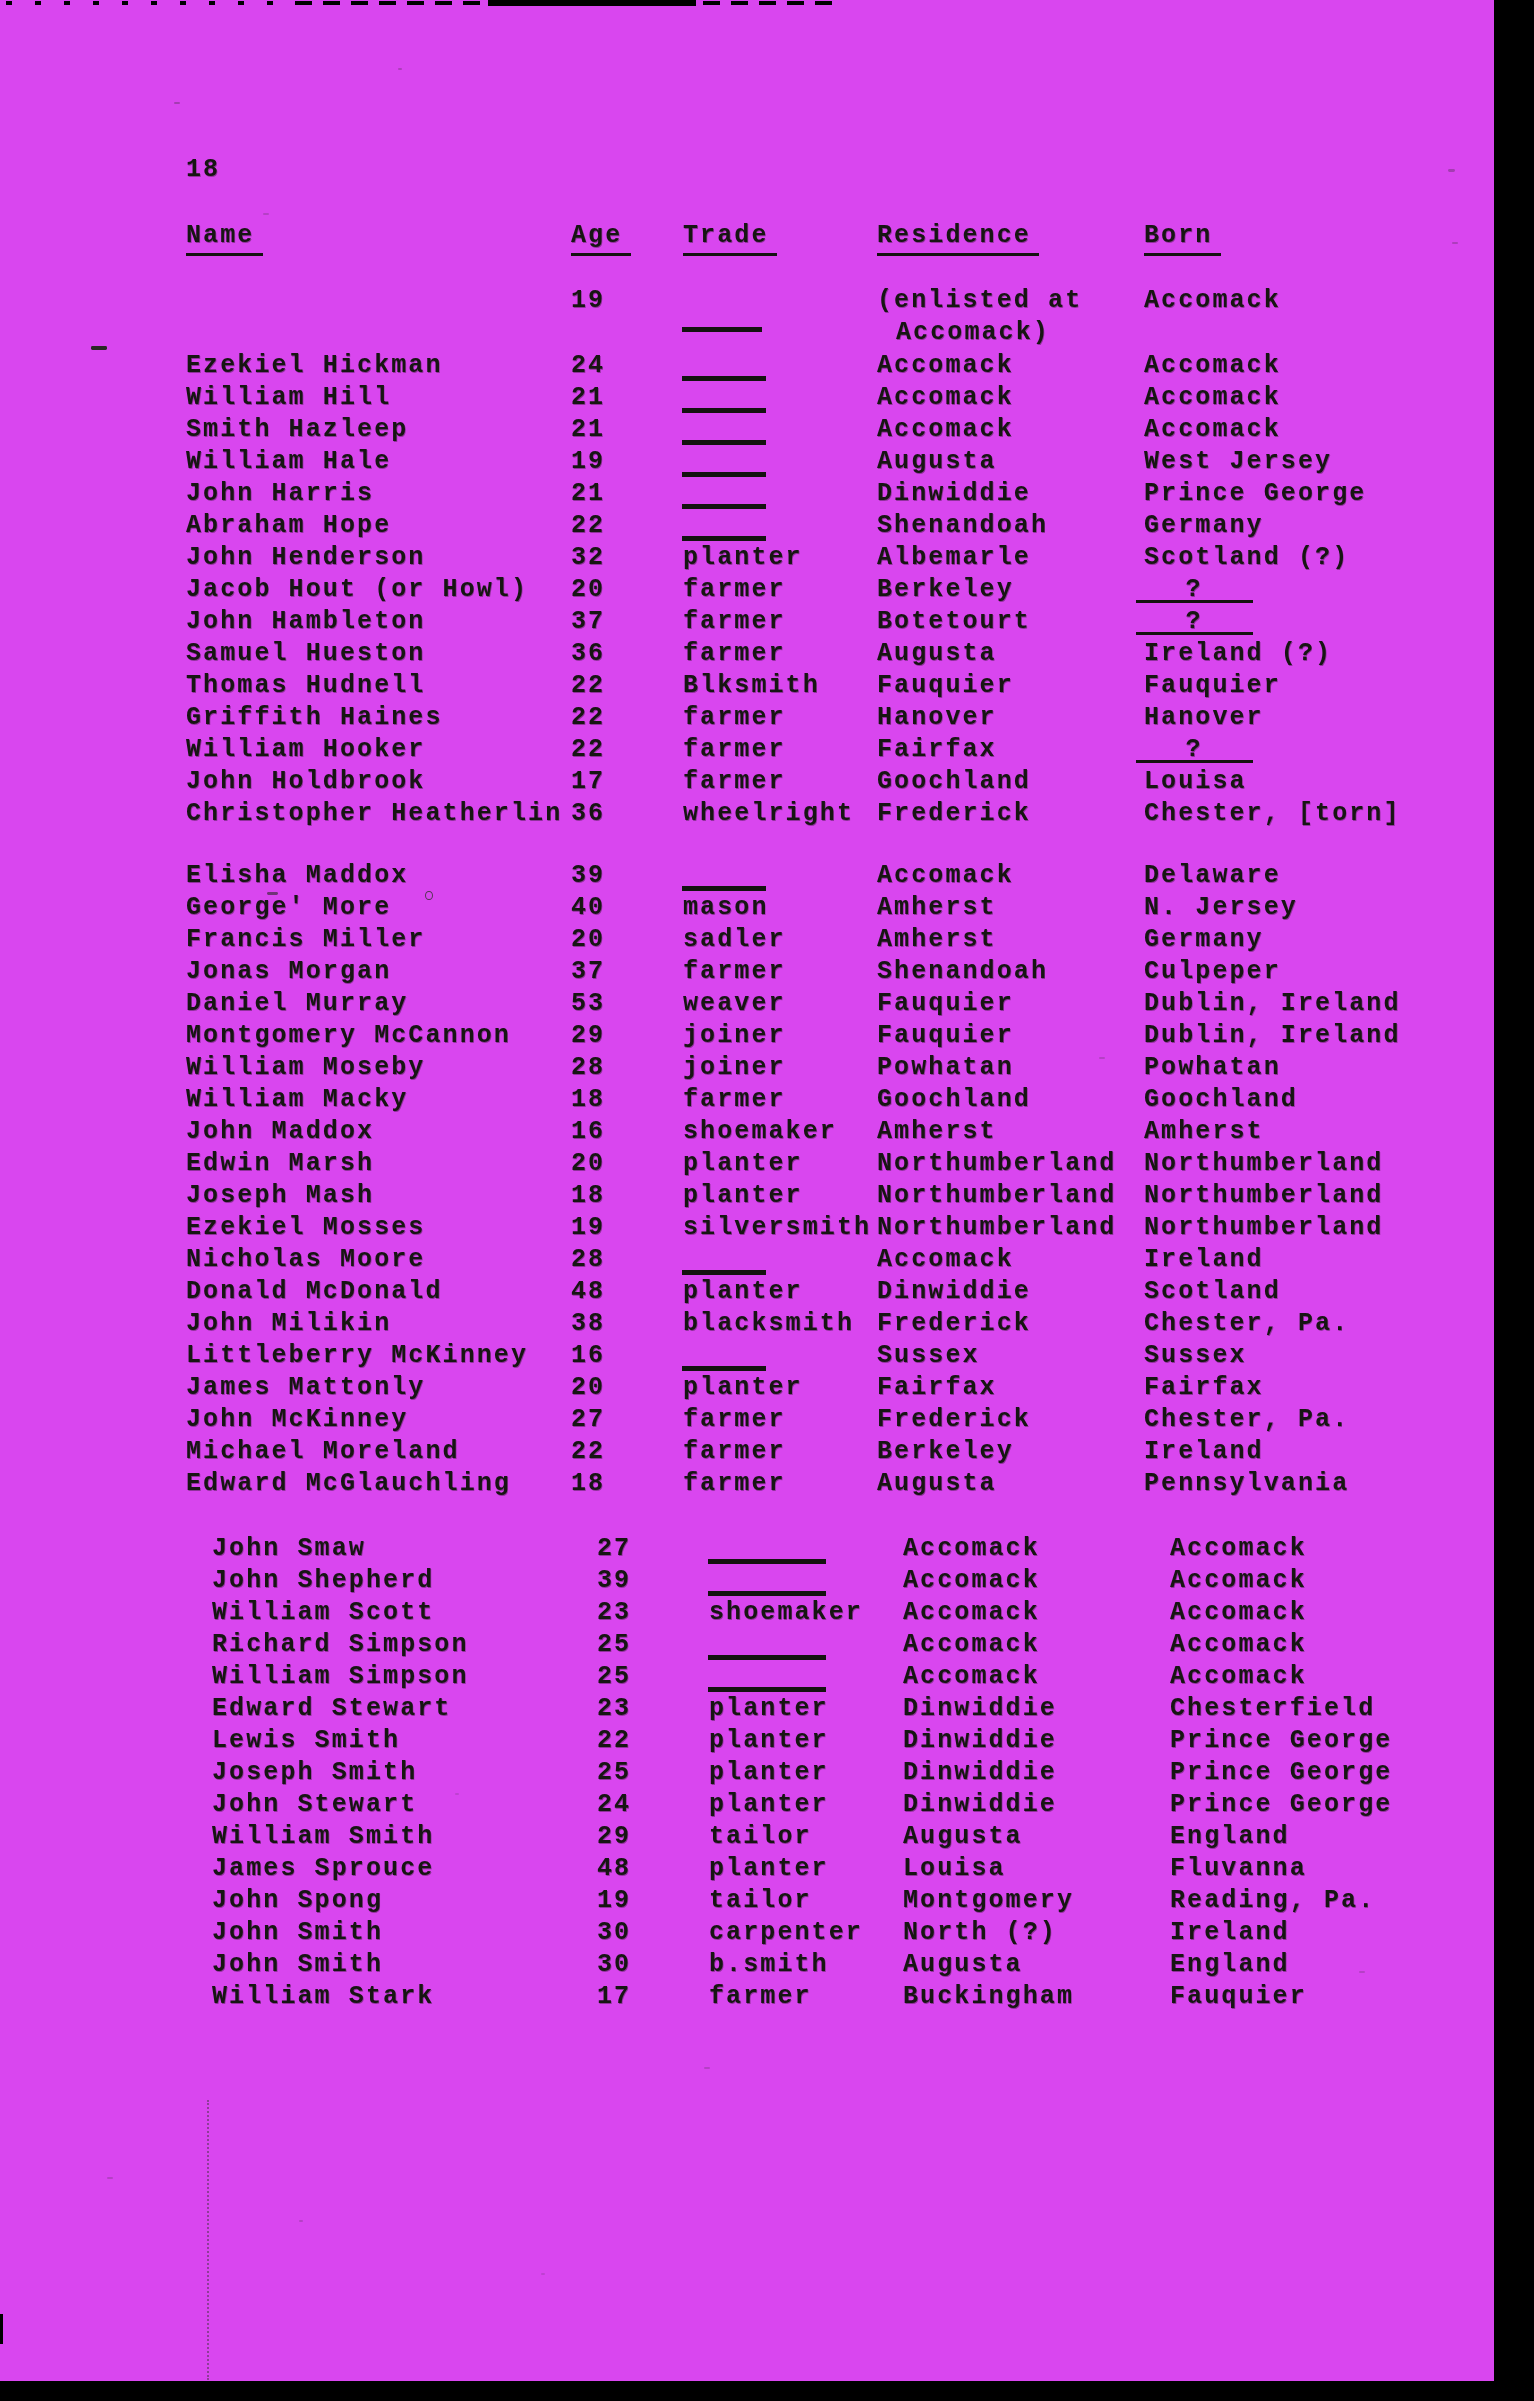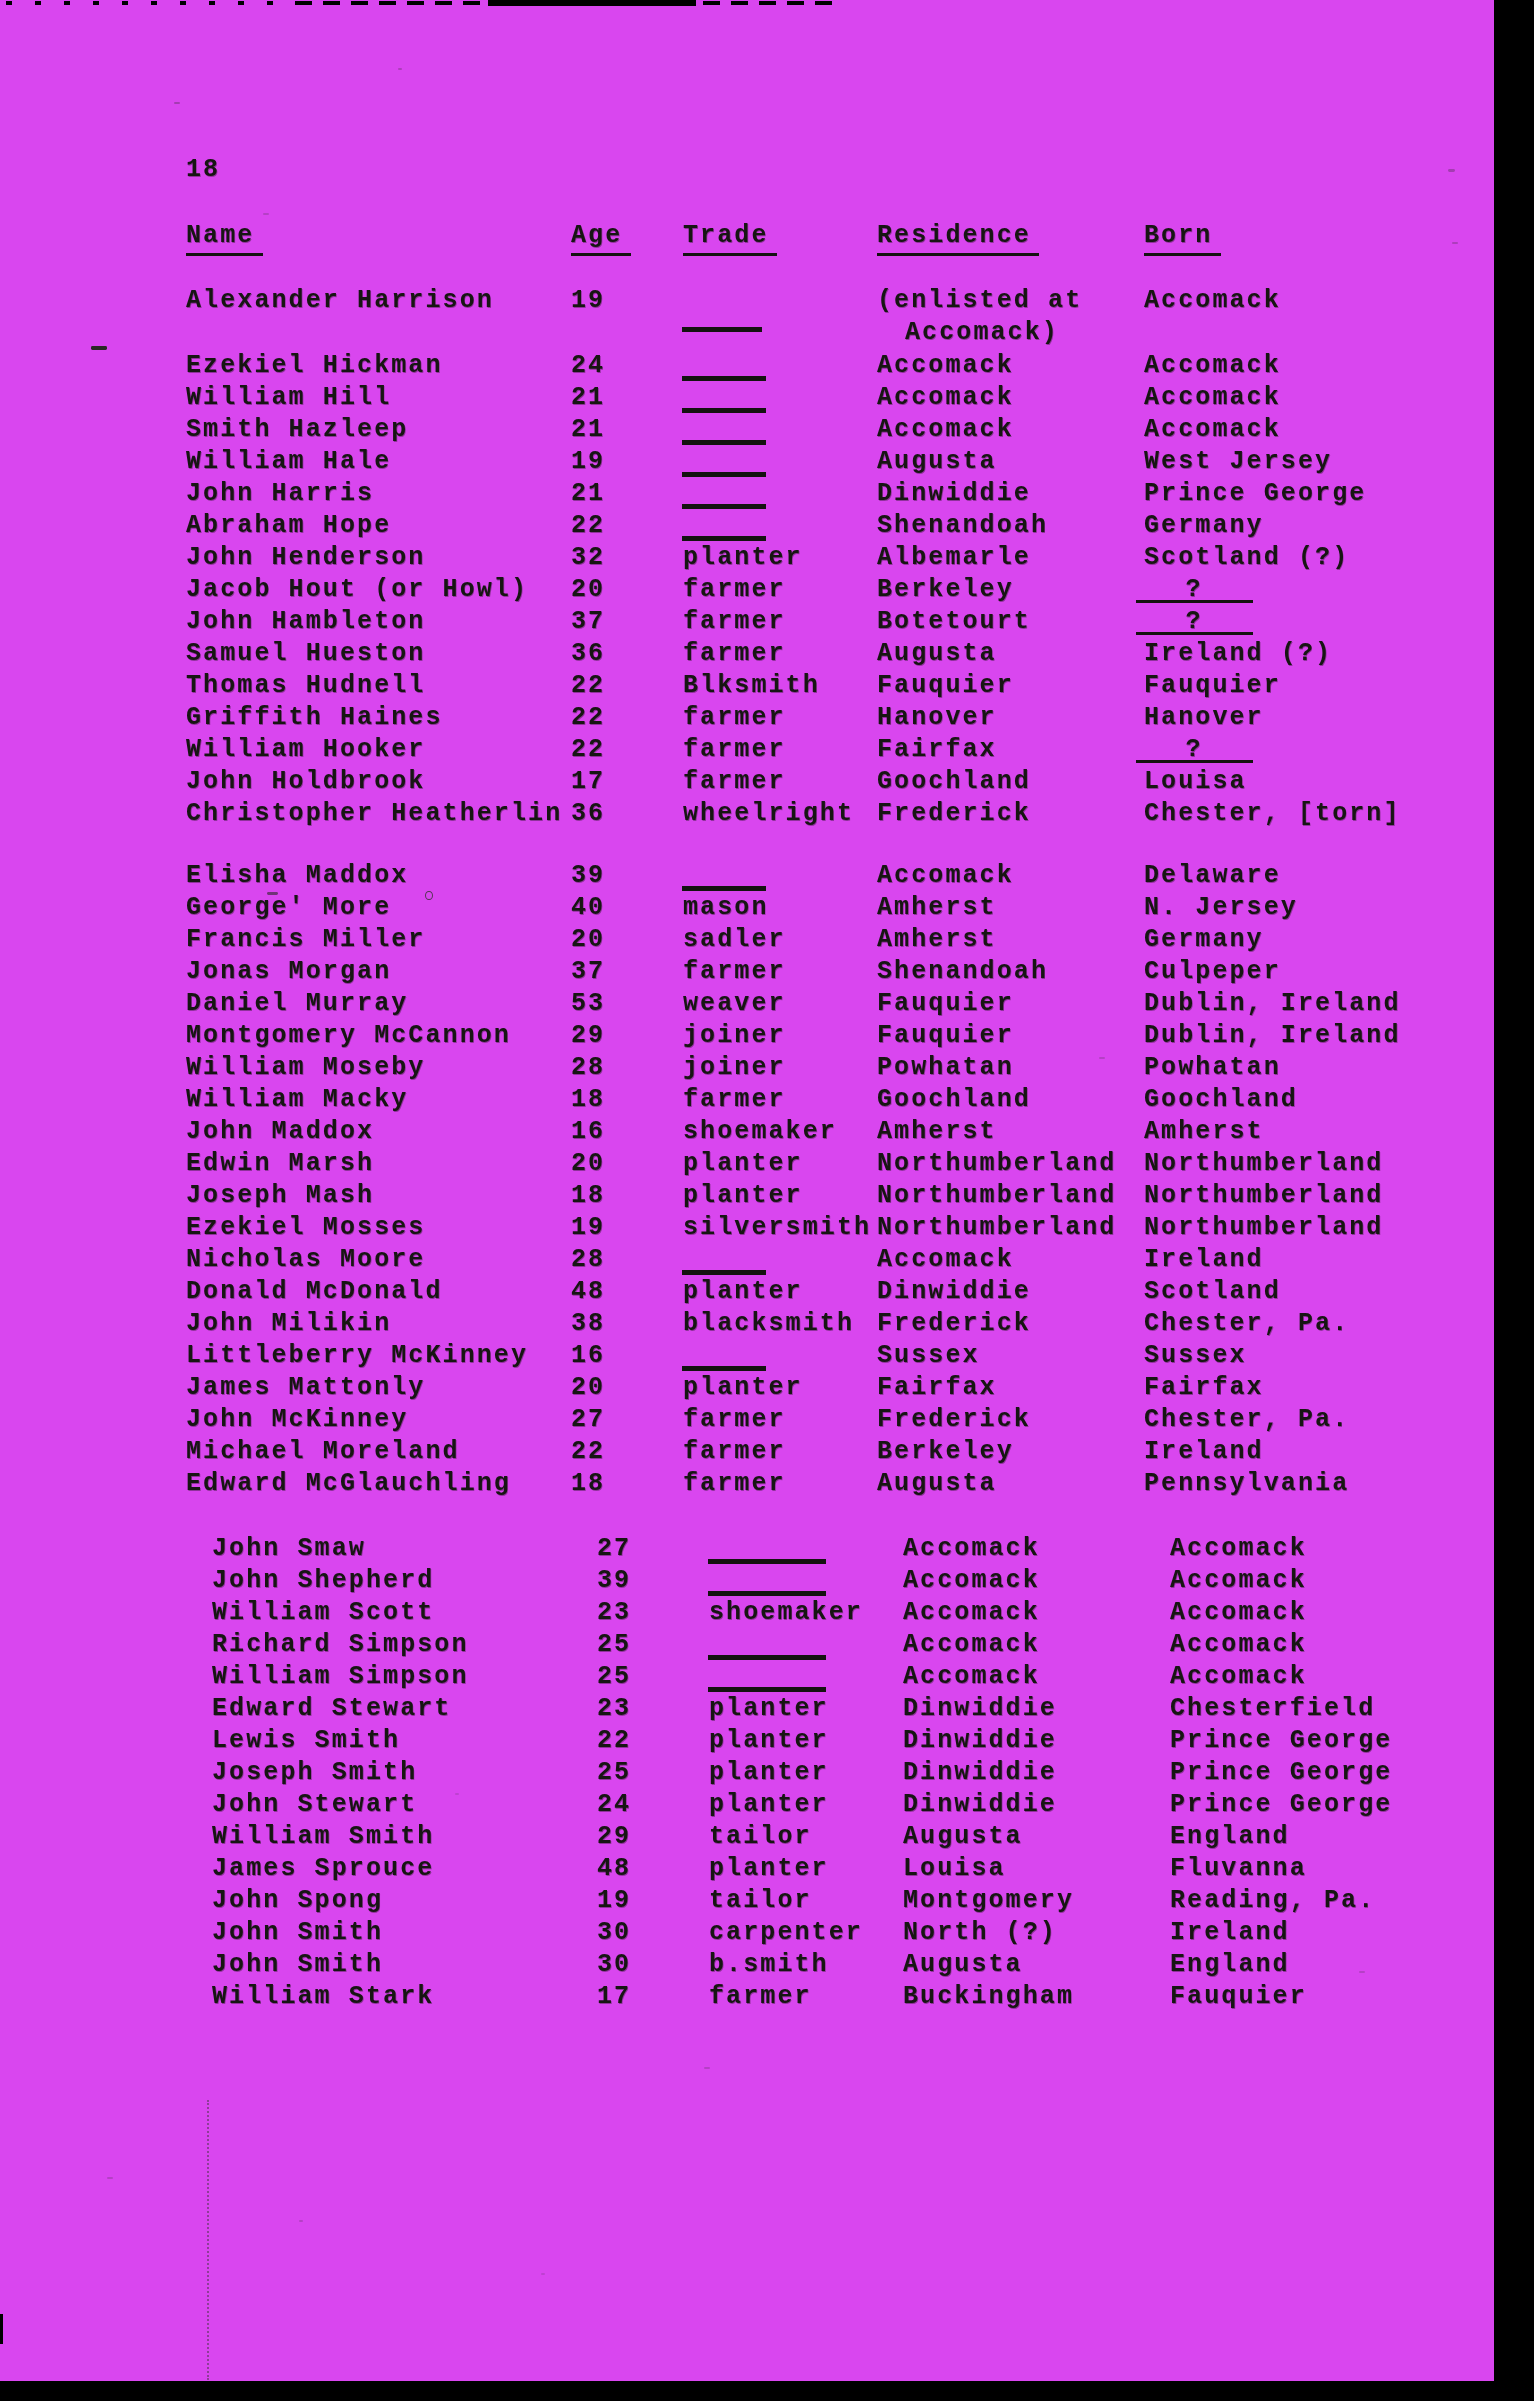--- a/index.html
+++ b/index.html
@@ -35,21 +35,21 @@
   .section.sec-1{margin-top:30px;}
   .section.sec-2{margin-top:33px;padding-left:26px;}
   .row{position:relative;height:32px;line-height:32px;white-space:pre;}
   .row.tall{height:65px;}
   .row.tall .cell{line-height:32px;}
   .cell{position:absolute;top:0;height:100%;white-space:pre;}
   .name{left:186px;}
   .age{left:571px;}
   .trade{left:683px;}
   .residence-cell{left:877px;}
-  .residence2{display:block;margin-left:28px;}
+  .residence2{display:block;margin-left:19px;}
   .residence2:empty{display:none;}
   .born{left:1144px;}
   
   .trade.blank::after{
     content:"";position:absolute;left:-1.4px;bottom:1.4px;width:84px;
     border-bottom:5px solid #141210;
   }
   .sec-2 .trade.blank::after{width:118px;}
   .row.tall .trade.blank::after{bottom:18.5px;width:80px;}
   
@@ -93,21 +93,20 @@
 
   <span class="hdr" style="left:186px;">Name</span>
   <span class="hdr" style="left:571px;text-align:center;">Age</span>
   <span class="hdr" style="left:683px;">Trade</span>
   <span class="hdr" style="left:877px;">Residence</span>
   <span class="hdr" style="left:1144px;">Born</span>
 
   <div class="tbody">
       <div class="section sec-0">
         <div class="row tall">
-    <span class="cell name">Alexander Harrison</span>
     <span class="cell age">19</span>
     <span class="cell trade blank"></span>
     <span class="cell residence-cell"><span class="residence">(enlisted at</span><span class="residence2">Accomack)</span></span>
     <span class="cell born">Accomack</span>
   </div>
         <div class="row">
     <span class="cell name">Ezekiel Hickman</span>
     <span class="cell age">24</span>
     <span class="cell trade blank"></span>
     <span class="cell residence-cell"><span class="residence">Accomack</span></span>

